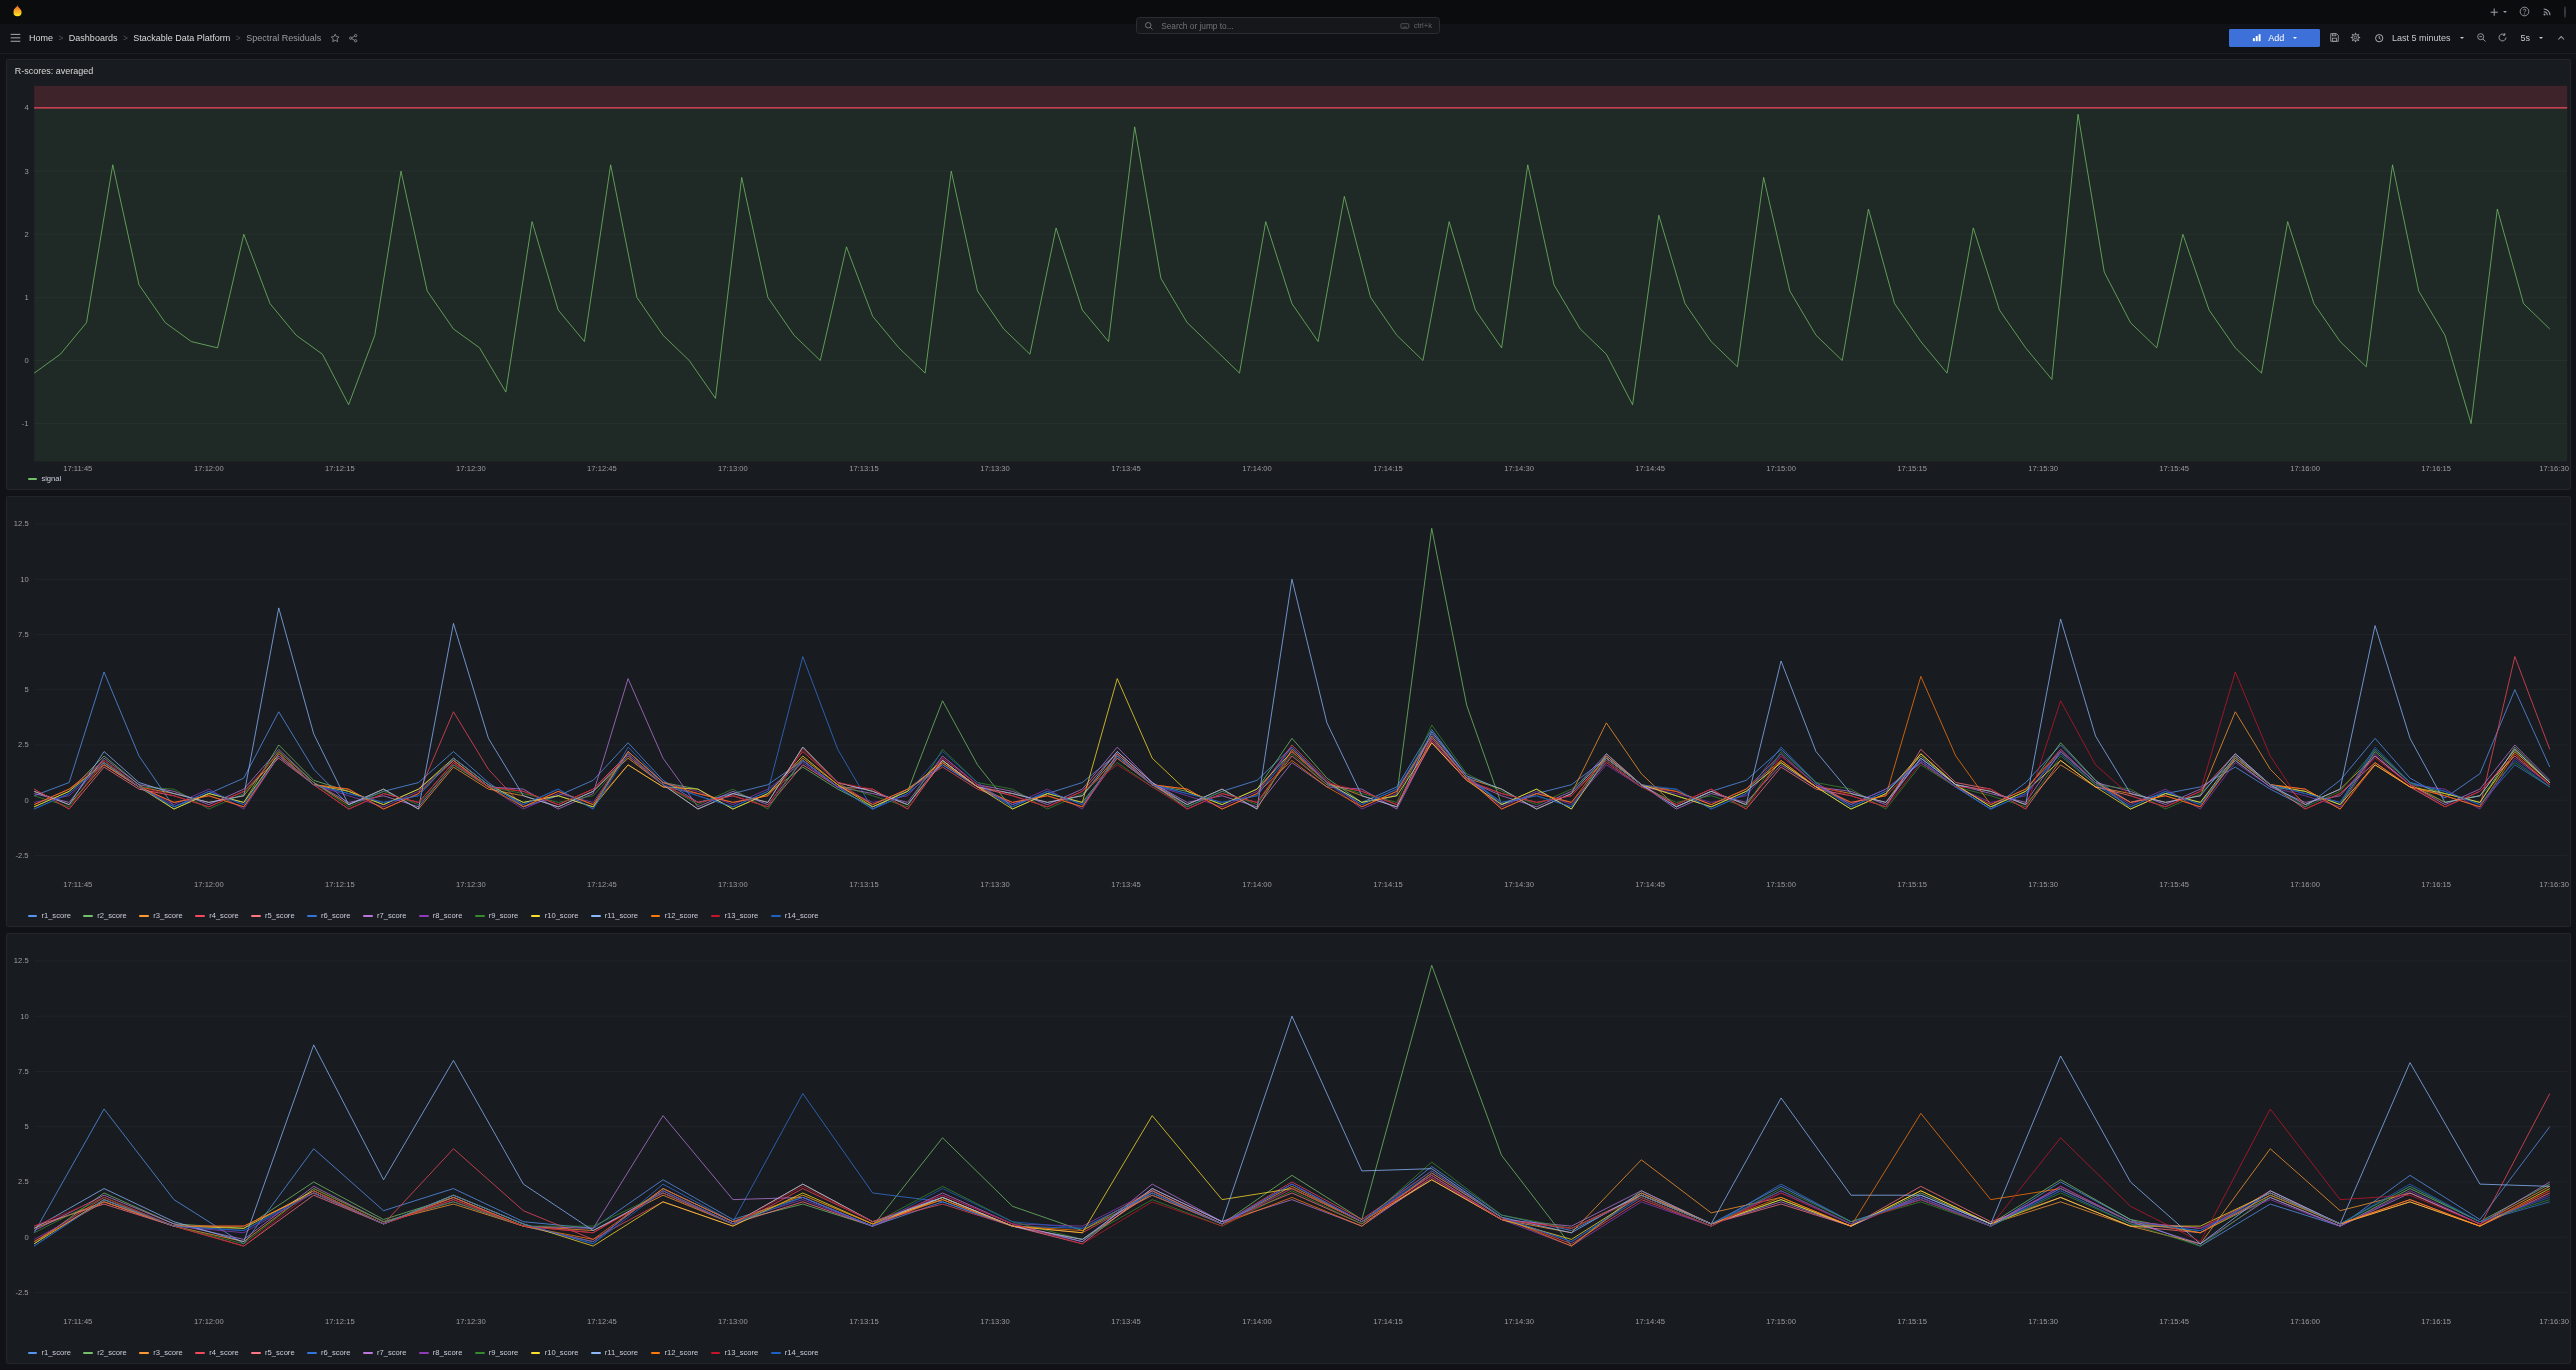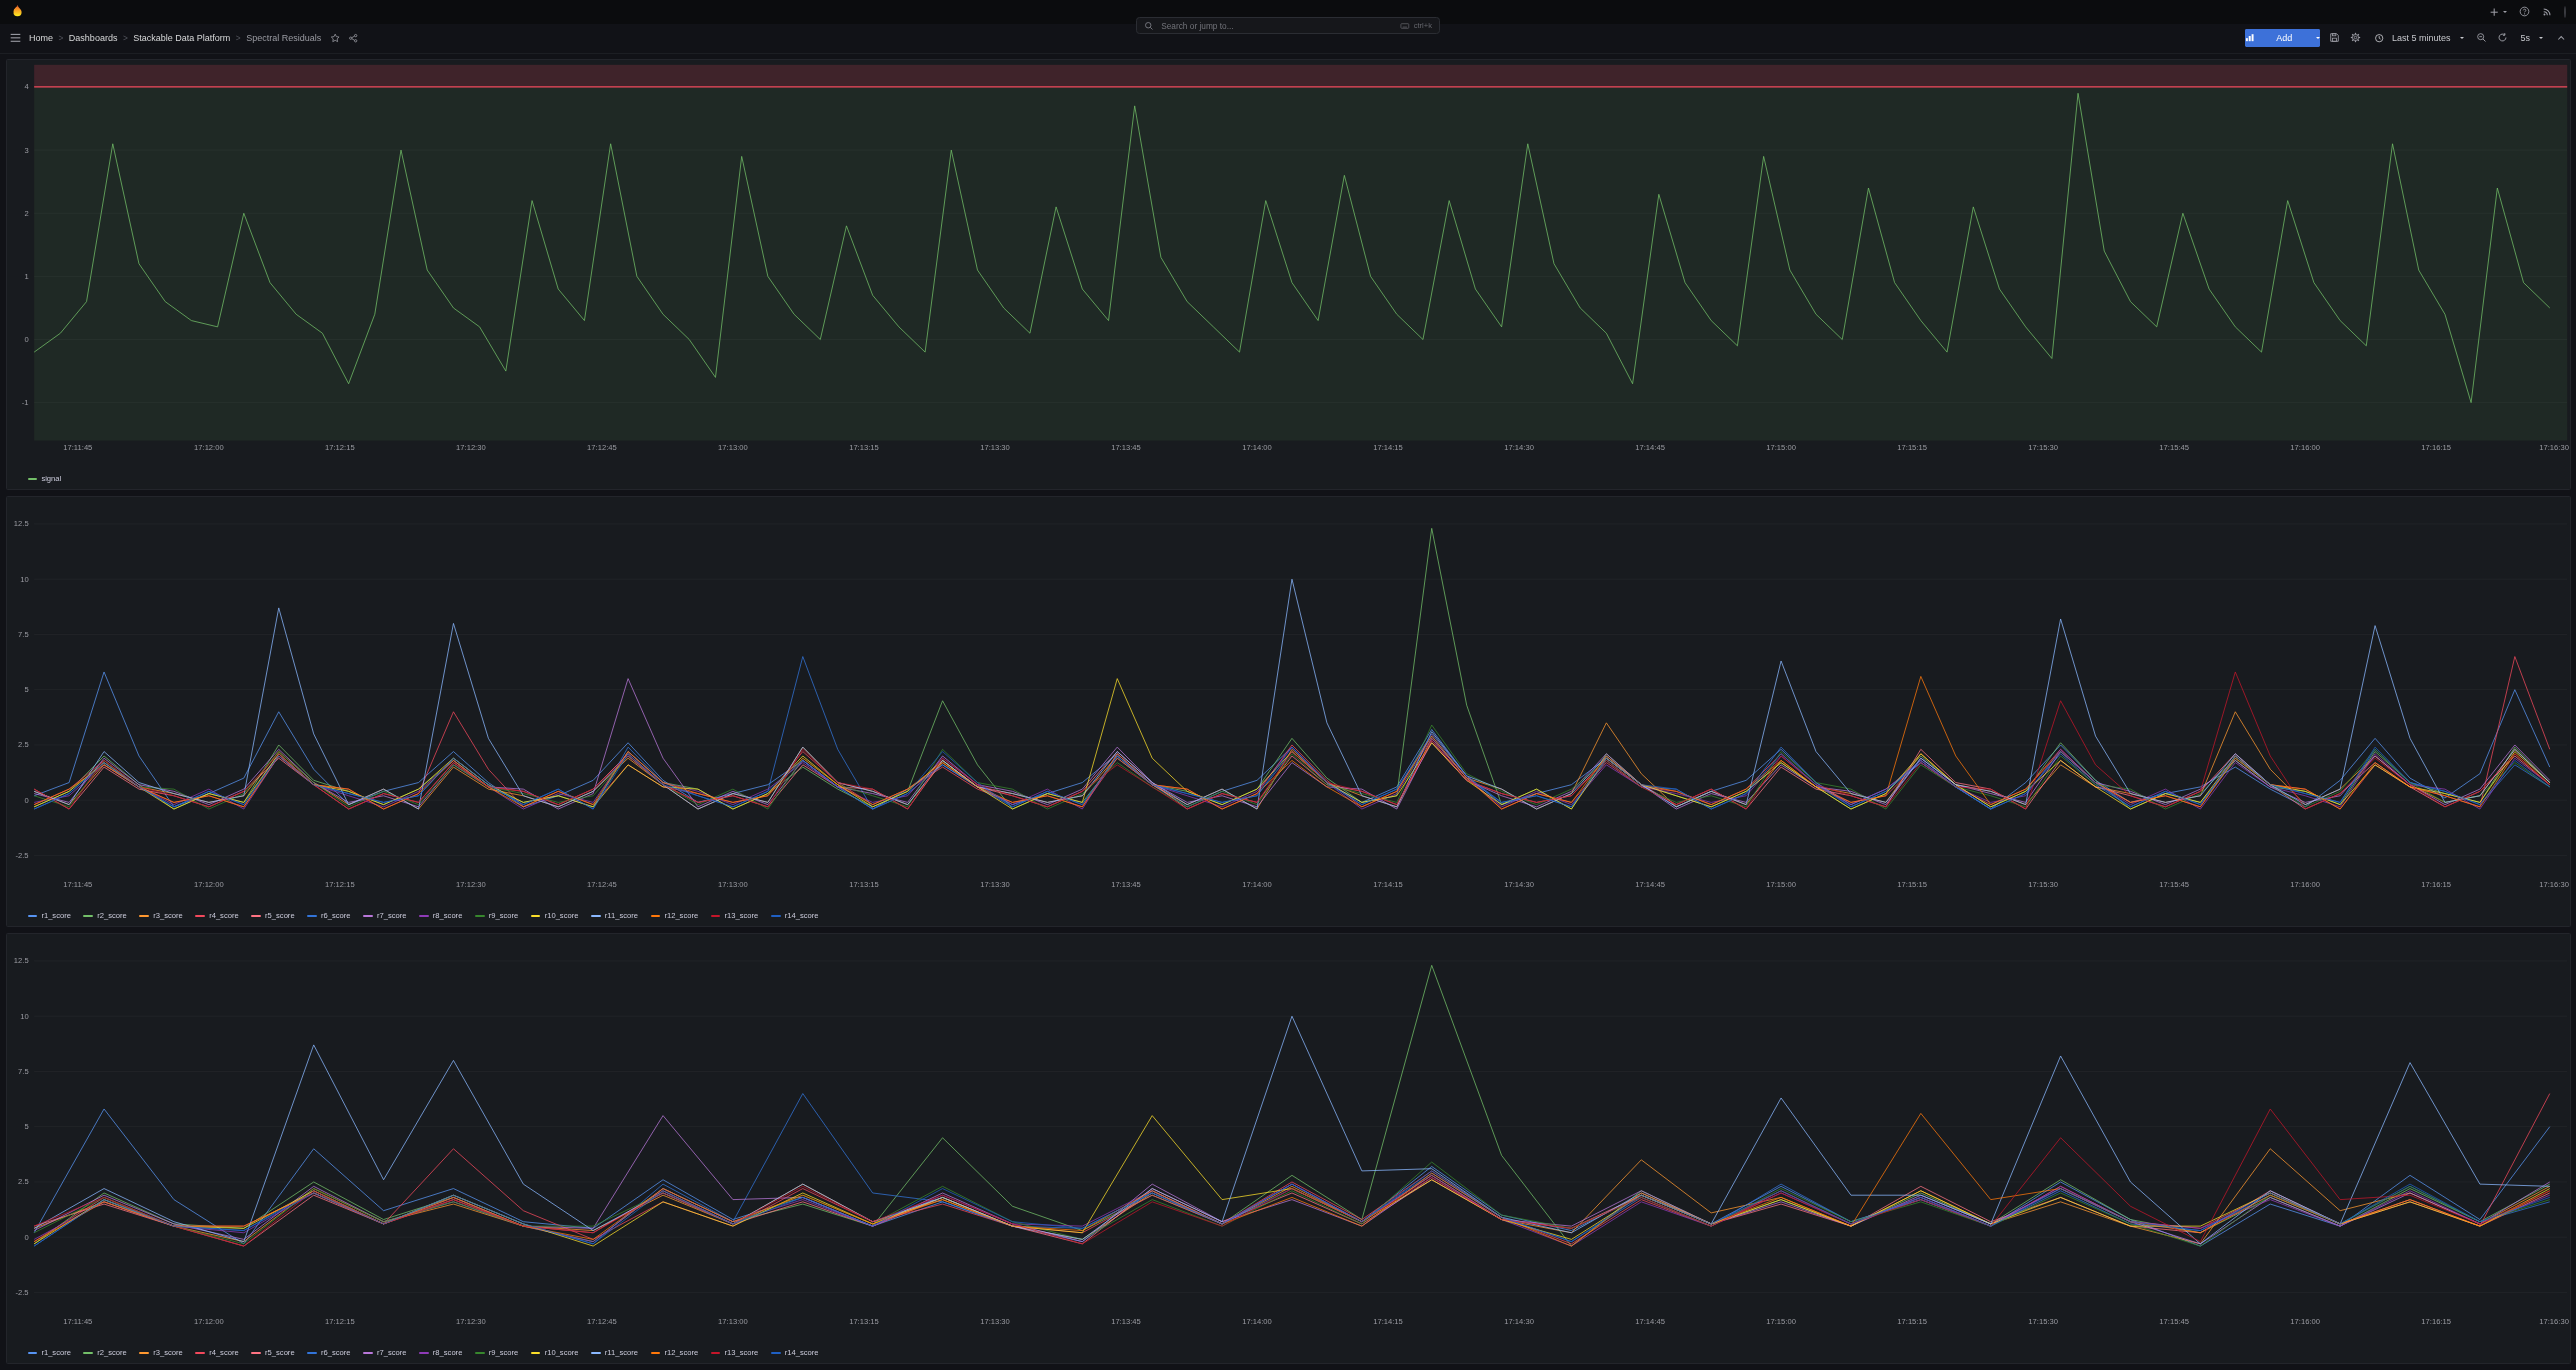--- a/index.html
+++ b/index.html
@@ -28,22 +28,22 @@
   
   .navbar { height:30px; background:#111217; border-bottom:0.7px solid #1c1e23;
             display:flex; align-items:center; padding:0 9.7px; gap:7px; }
   .nav-left { display:flex; align-items:center; gap:8.3px; min-width:0; }
   .crumbs { display:flex; align-items:center; gap:5.5px; white-space:nowrap; }
   .crumb { color:#d8d9da; }
   .crumb.current { color:#9a9ba2; }
   .crumb-sep { color:#52545c; font-size:8.3px; }
   .dim-icon { color:#9d9ea6; display:flex; align-items:center; }
   .nav-right { margin-left:auto; display:flex; align-items:center; gap:9.7px; color:#c7c8cd; }
-  .add-btn { background:#3d71d9; color:#fff; height:18px; border-radius:1.4px; padding:0 0;
-             display:flex; align-items:center; gap:22px; font-weight:500; }
+  .add-btn { background:#3d71d9; color:#fff; height:18px; border-radius:1.4px; padding:0 23px;
+             display:flex; align-items:center; gap:7px; font-weight:500; }
   .caret { display:inline-block; width:0; height:0; border-left:2.8px solid transparent;
            border-right:2.8px solid transparent; border-top:2.8px solid currentColor; margin-left:1.4px; }
   .tool-btn { display:flex; align-items:center; gap:8px; color:#c7c8cd; height:19.4px; padding:0 2.8px; }
   .ibtn { display:flex; align-items:center; }
 
   
   main { height:calc(100vh - 54px); padding:5.5px; display:flex; flex-direction:column; gap:5.5px; }
   .panel { flex:1 1 0; min-height:0; background:#181b1f; border:0.7px solid #23252b; border-radius:1.4px;
            display:flex; flex-direction:column; }
   .panel-header { height:21px; flex:0 0 21px; display:flex; align-items:center; padding:0 8.3px; }
@@ -217,20 +217,23 @@
     <button class="ibtn dim-icon">
       <svg width="10.4" height="10.4" viewBox="0 0 16 16">
         <polyline points="3.5,10 8,5.5 12.5,10" stroke="currentColor" stroke-width="1.6" fill="none"></polyline>
       </svg>
     </button>
   </div>
 </nav>
 
 <main>
   <section class="panel">
+    <div class="panel-header">
+      <h2 class="panel-title">R-scores: averaged</h2>
+    </div>
     <div class="chart">
         <svg width="2564" height="393" viewBox="0 0 3705 568" style="font-size:13px">
           <rect x="36" y="38.9" width="3661" height="511.1" fill="rgba(115,191,105,0.09)"></rect>
           <rect x="36" y="7" width="3661" height="31.9" fill="rgba(242,73,92,0.18)"></rect>
           <g>
             <line x1="36" y1="495.2" x2="3697" y2="495.2" stroke="rgba(204,204,220,0.07)"></line>
             <text x="28" y="498.7" text-anchor="end" font-size="11" fill="#9a9ba2">-1</text>
             <line x1="36" y1="404.0" x2="3697" y2="404.0" stroke="rgba(204,204,220,0.07)"></line>
             <text x="28" y="407.5" text-anchor="end" font-size="11" fill="#9a9ba2">0</text>
             <line x1="36" y1="312.7" x2="3697" y2="312.7" stroke="rgba(204,204,220,0.07)"></line>

